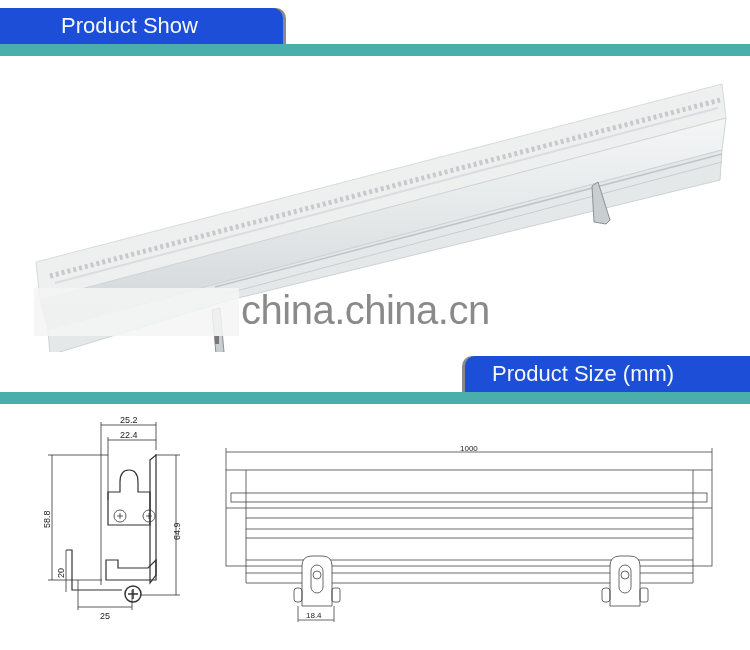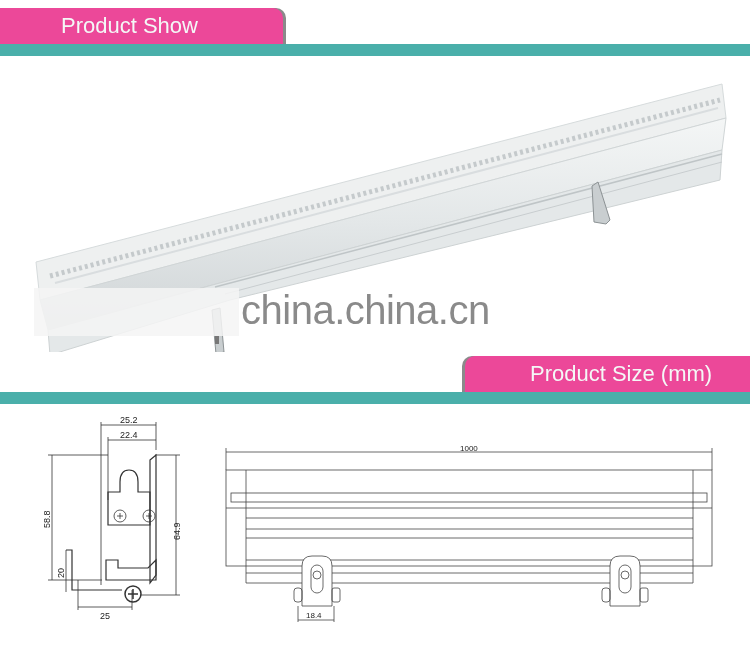--- a/index.html
+++ b/index.html
@@ -1,20 +1,20 @@
 <!DOCTYPE html>
 <html><head>
 <meta charset="utf-8">
 <style>
   html,body{margin:0;padding:0;background:#fff;}
   body{width:750px;height:650px;position:relative;overflow:hidden;font-family:"Liberation Sans",sans-serif;}
   .stripe{position:absolute;left:0;width:750px;height:12px;background:#4aafaa;}
-  .tab{position:absolute;height:36px;background:#ec4899;color:#f4f8f7;font-size:22px;line-height:36px;box-sizing:border-box;}
+  .tab{position:absolute;height:36px;background:#1d4ed8;color:#f4f8f7;font-size:22px;line-height:36px;box-sizing:border-box;}
   .tab.left{left:0;top:8px;width:283px;border-radius:0 10px 0 0;box-shadow:3px 0 0 #8a8a8a;padding-left:61px;}
-  .tab.right{left:465px;top:356px;width:285px;border-radius:10px 0 0 0;box-shadow:-3px 0 0 #8a8a8a;padding-left:65px;}
+  .tab.right{left:465px;top:356px;width:285px;border-radius:10px 0 0 0;box-shadow:-3px 0 0 #8a8a8a;padding-left:27px;}
   .photo{position:absolute;left:0;top:56px;width:750px;height:296px;}
   .watermark{position:absolute;left:241px;top:288px;font-size:40px;color:#8a8a8a;letter-spacing:-0.5px;}
   .wm-blur{position:absolute;left:34px;top:288px;width:205px;height:48px;background:rgba(245,245,245,0.85);}
   svg text{font-family:"Liberation Sans",sans-serif;}
 </style>
 </head>
 <body>
 
 <div class="tab left"><span>Product Show</span></div>
 <div class="stripe" style="top:44px"></div>

